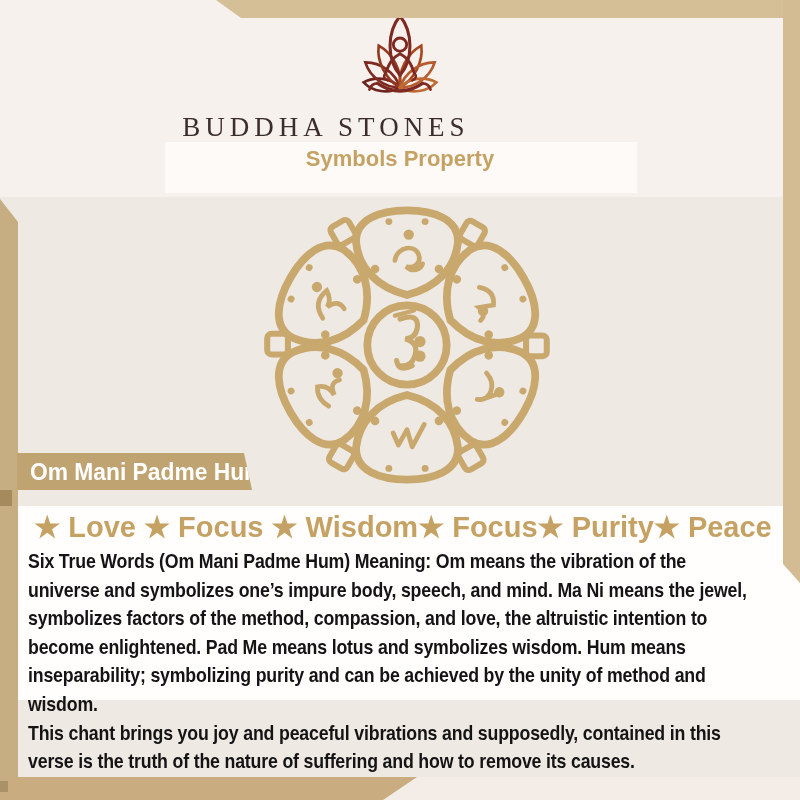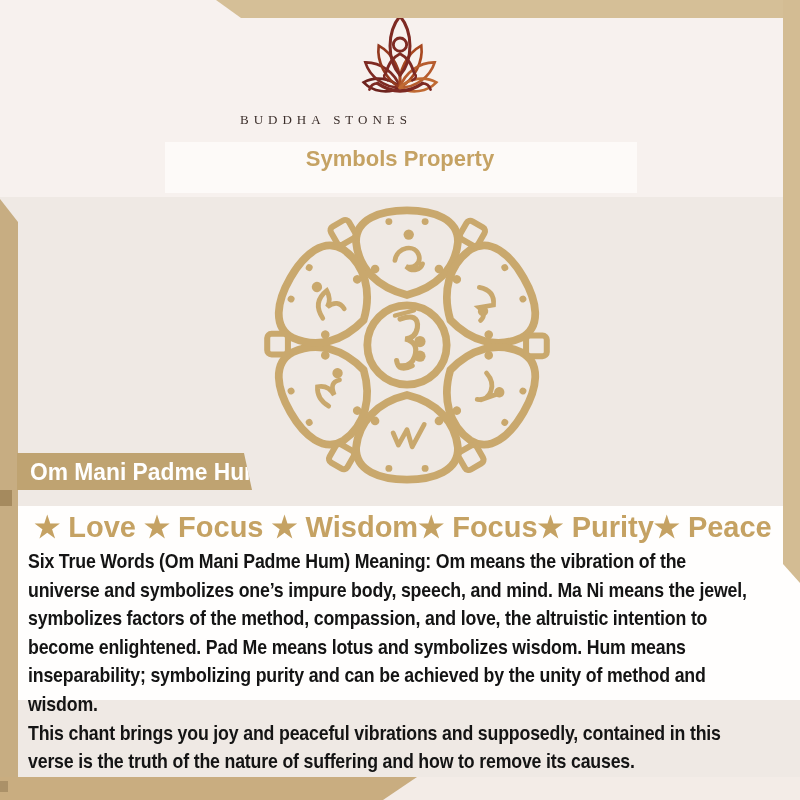--- a/index.html
+++ b/index.html
@@ -18,21 +18,21 @@
   .strip-left{position:absolute;left:0;top:199px;width:18px;height:601px;background:#c7ad82;z-index:2;
     clip-path:polygon(0 0,18px 23px,18px 601px,0 601px);}
   .strip-left-accent{position:absolute;left:0;top:490px;width:12px;height:16px;background:#a58a5e;z-index:3;}
   .strip-left-accent-b{position:absolute;left:0;top:781px;width:8px;height:11px;background:#ab9168;z-index:3;}
   .band-bottom{position:absolute;left:0;top:777px;width:417px;height:23px;background:#c9ad80;z-index:2;
     clip-path:polygon(0 0,417px 0,383px 23px,0 23px);}
 
   
   .logo-svg{position:absolute;left:318px;top:12px;width:164px;height:100px;z-index:1;}
   .brand-name{position:absolute;left:0;top:112px;width:652px;text-align:center;z-index:1;
-    font-family:"Liberation Serif",serif;font-size:13px;letter-spacing:5px;color:#3b2e2a;font-weight:400;}
+    font-family:"Liberation Serif",serif;font-size:27px;letter-spacing:5px;color:#3b2e2a;font-weight:400;}
   .heading-band{position:absolute;left:165px;top:142px;width:472px;height:51px;background:#fdfaf8;z-index:1;}
   .heading{position:absolute;left:0;top:146px;width:800px;text-align:center;z-index:2;
     font-size:22px;font-weight:bold;color:#c5a263;letter-spacing:0px;}
 
   
   .mandala-svg{position:absolute;left:256px;top:194px;width:302px;height:302px;z-index:1;}
 
   
   .banner{position:absolute;left:17px;top:453px;width:235px;height:37px;background:#bfa371;z-index:4;
     clip-path:polygon(0 0,227px 0,235px 37px,0 37px);}

